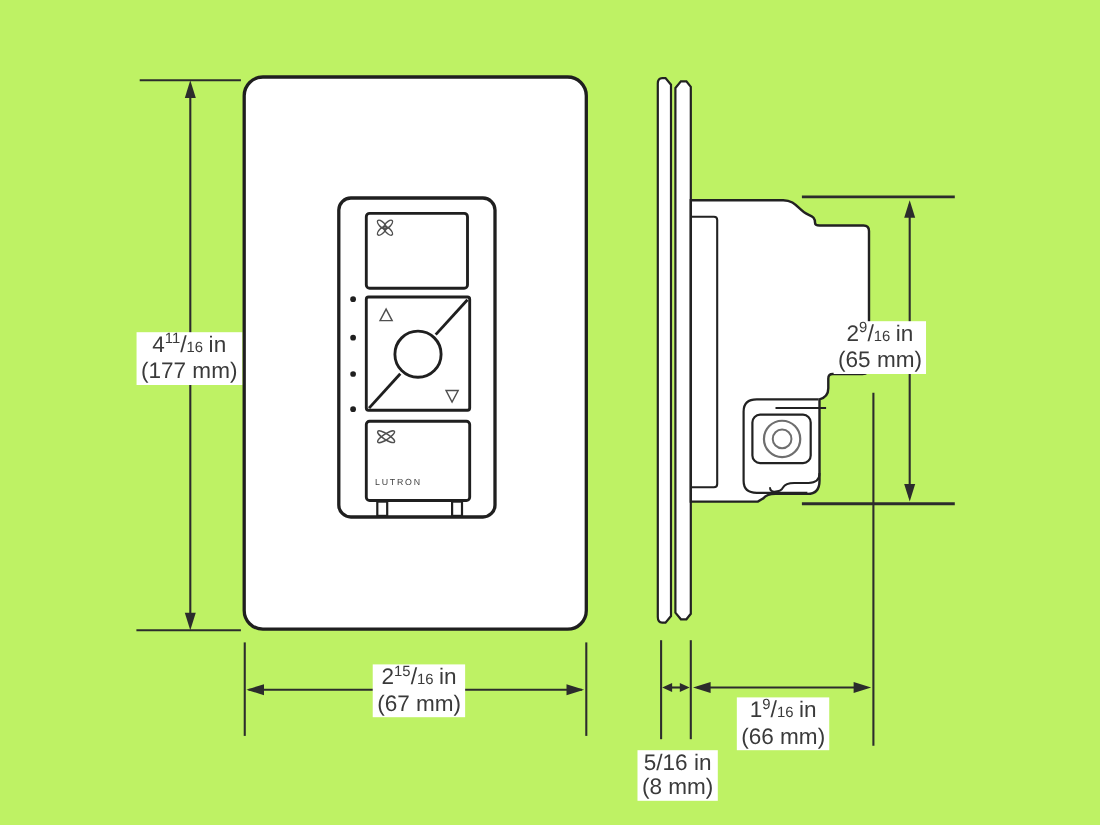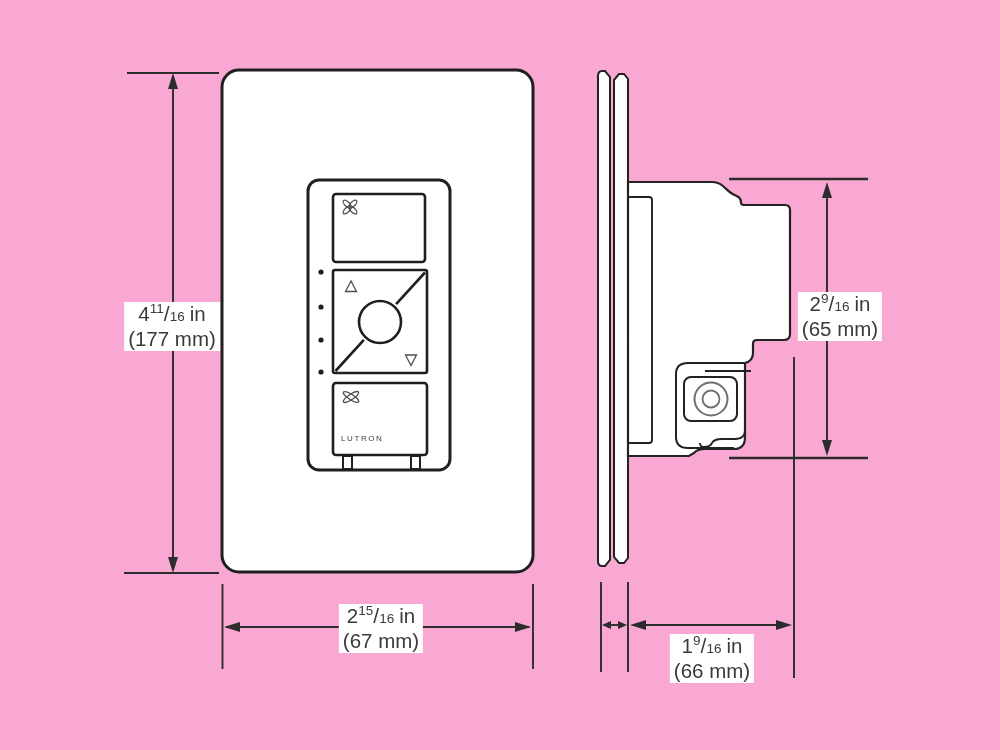--- a/index.html
+++ b/index.html
@@ -1,17 +1,17 @@
 <!DOCTYPE html>
 <html><head>
 <meta charset="utf-8">
 <style>
   html,body{margin:0;padding:0;background:#ffffff;}
   #stage{
-    position:relative;width:1000px;height:750px;background:#f9a8d4;overflow:hidden;
+    position:relative;width:1000px;height:750px;background:#bef264;overflow:hidden;
     font-family:"Liberation Sans","DejaVu Sans",sans-serif;
   }
   #linework{position:absolute;left:0;top:0;z-index:1;}
   .dim-label{
     position:absolute;z-index:2;transform:translateX(-50%);
     text-align:center;background:#ffffff;color:#3a3a3a;
     font-size:20.5px;line-height:22px;padding:1px 4px;white-space:nowrap;
   }
   .dim-label sup{font-size:13.5px;line-height:0;}
   .dim-label .den{font-size:13.5px;}
@@ -139,26 +139,30 @@
   <div class="dim-label" style="left:172px;top:302px;">
     <div><span>4</span><sup>11</sup><span class="slash">/</span><span class="den">16</span><span class="unit">in</span></div>
     <div>(177 mm)</div>
   </div>
 
   <div class="dim-label" style="left:381px;top:604px;">
     <div><span>2</span><sup>15</sup><span class="slash">/</span><span class="den">16</span><span class="unit">in</span></div>
     <div>(67 mm)</div>
   </div>
 
-  <div class="dim-label" style="left:840px;top:292px;text-align:center;">
+  <div class="dim-label" style="left:800px;top:292px;text-align:center;">
     <div><span>2</span><sup>9</sup><span class="slash">/</span><span class="den">16</span><span class="unit">in</span></div>
     <div>(65 mm)</div>
   </div>
 
   <div class="dim-label" style="left:712px;top:602px;margin-top:32px;">
     <div><span>1</span><sup>9</sup><span class="slash">/</span><span class="den">16</span><span class="unit">in</span></div>
     <div>(66 mm)</div>
   </div>
 
+  <div class="dim-label" style="left:616px;top:682px;">
+    <div>5/16 in</div>
+    <div>(8 mm)</div>
+  </div>
 
   <div id="brand-logo">LUTRON</div>
 
 </div>
 
 </body></html>

